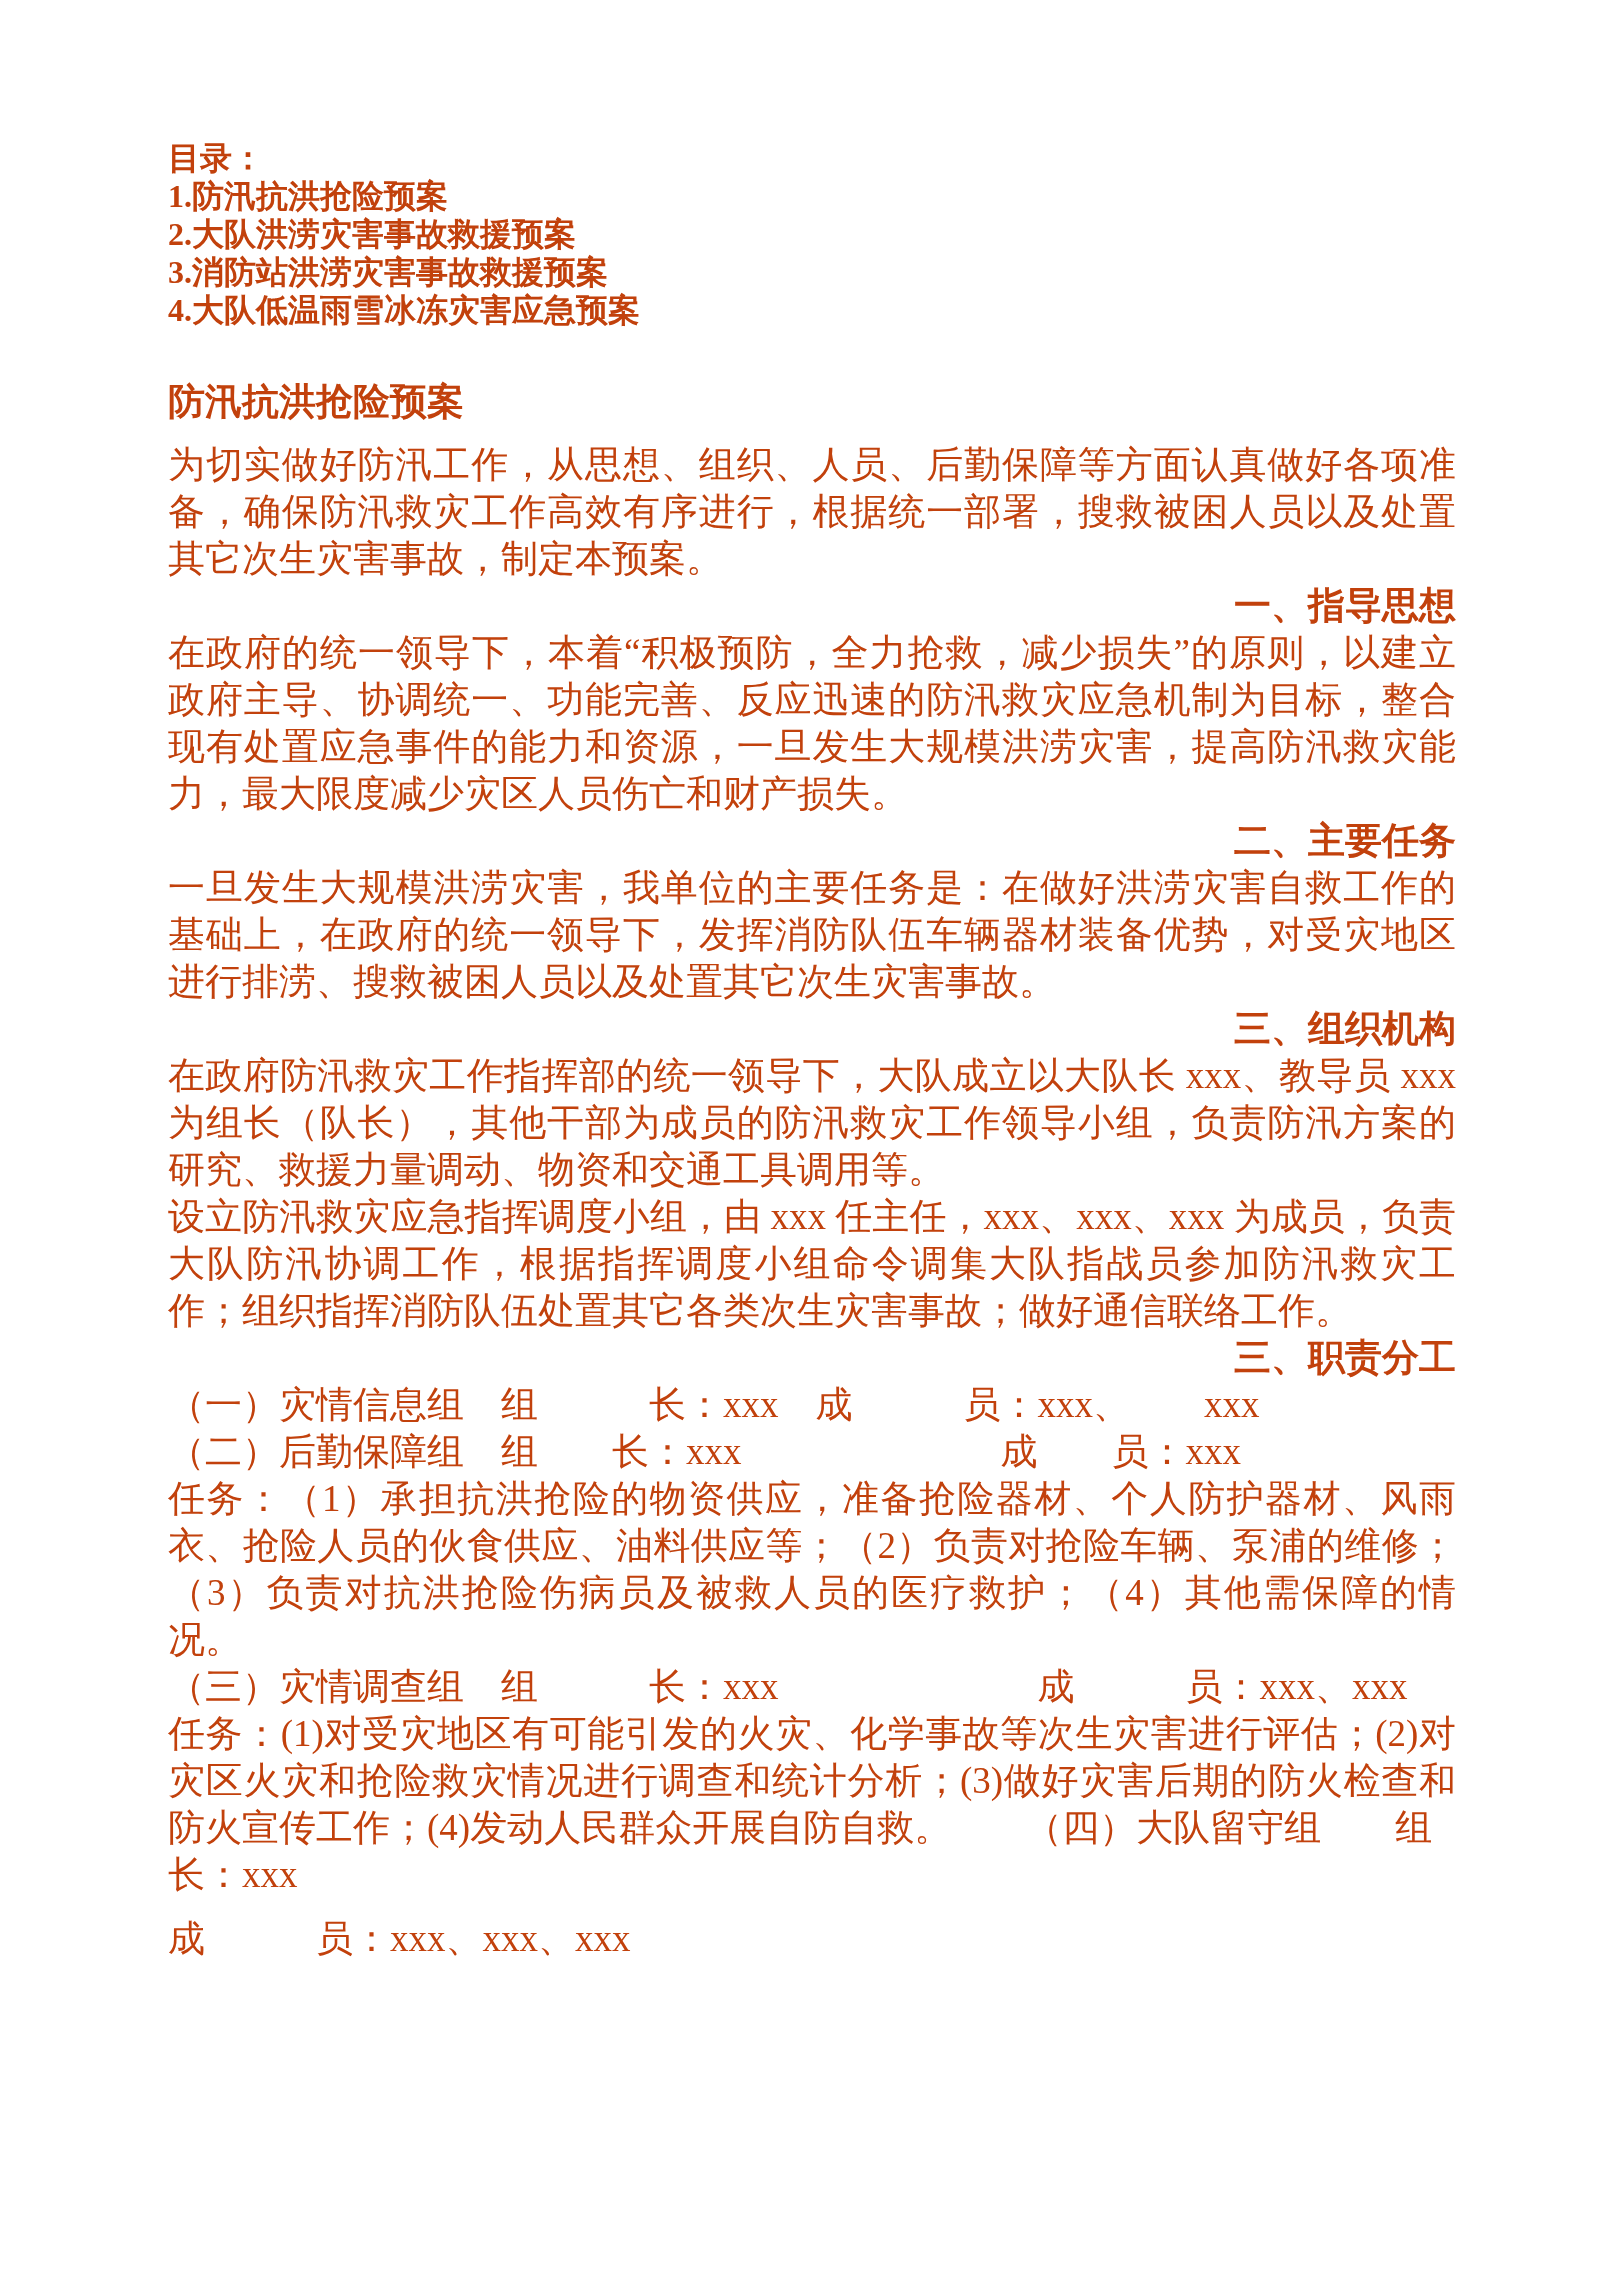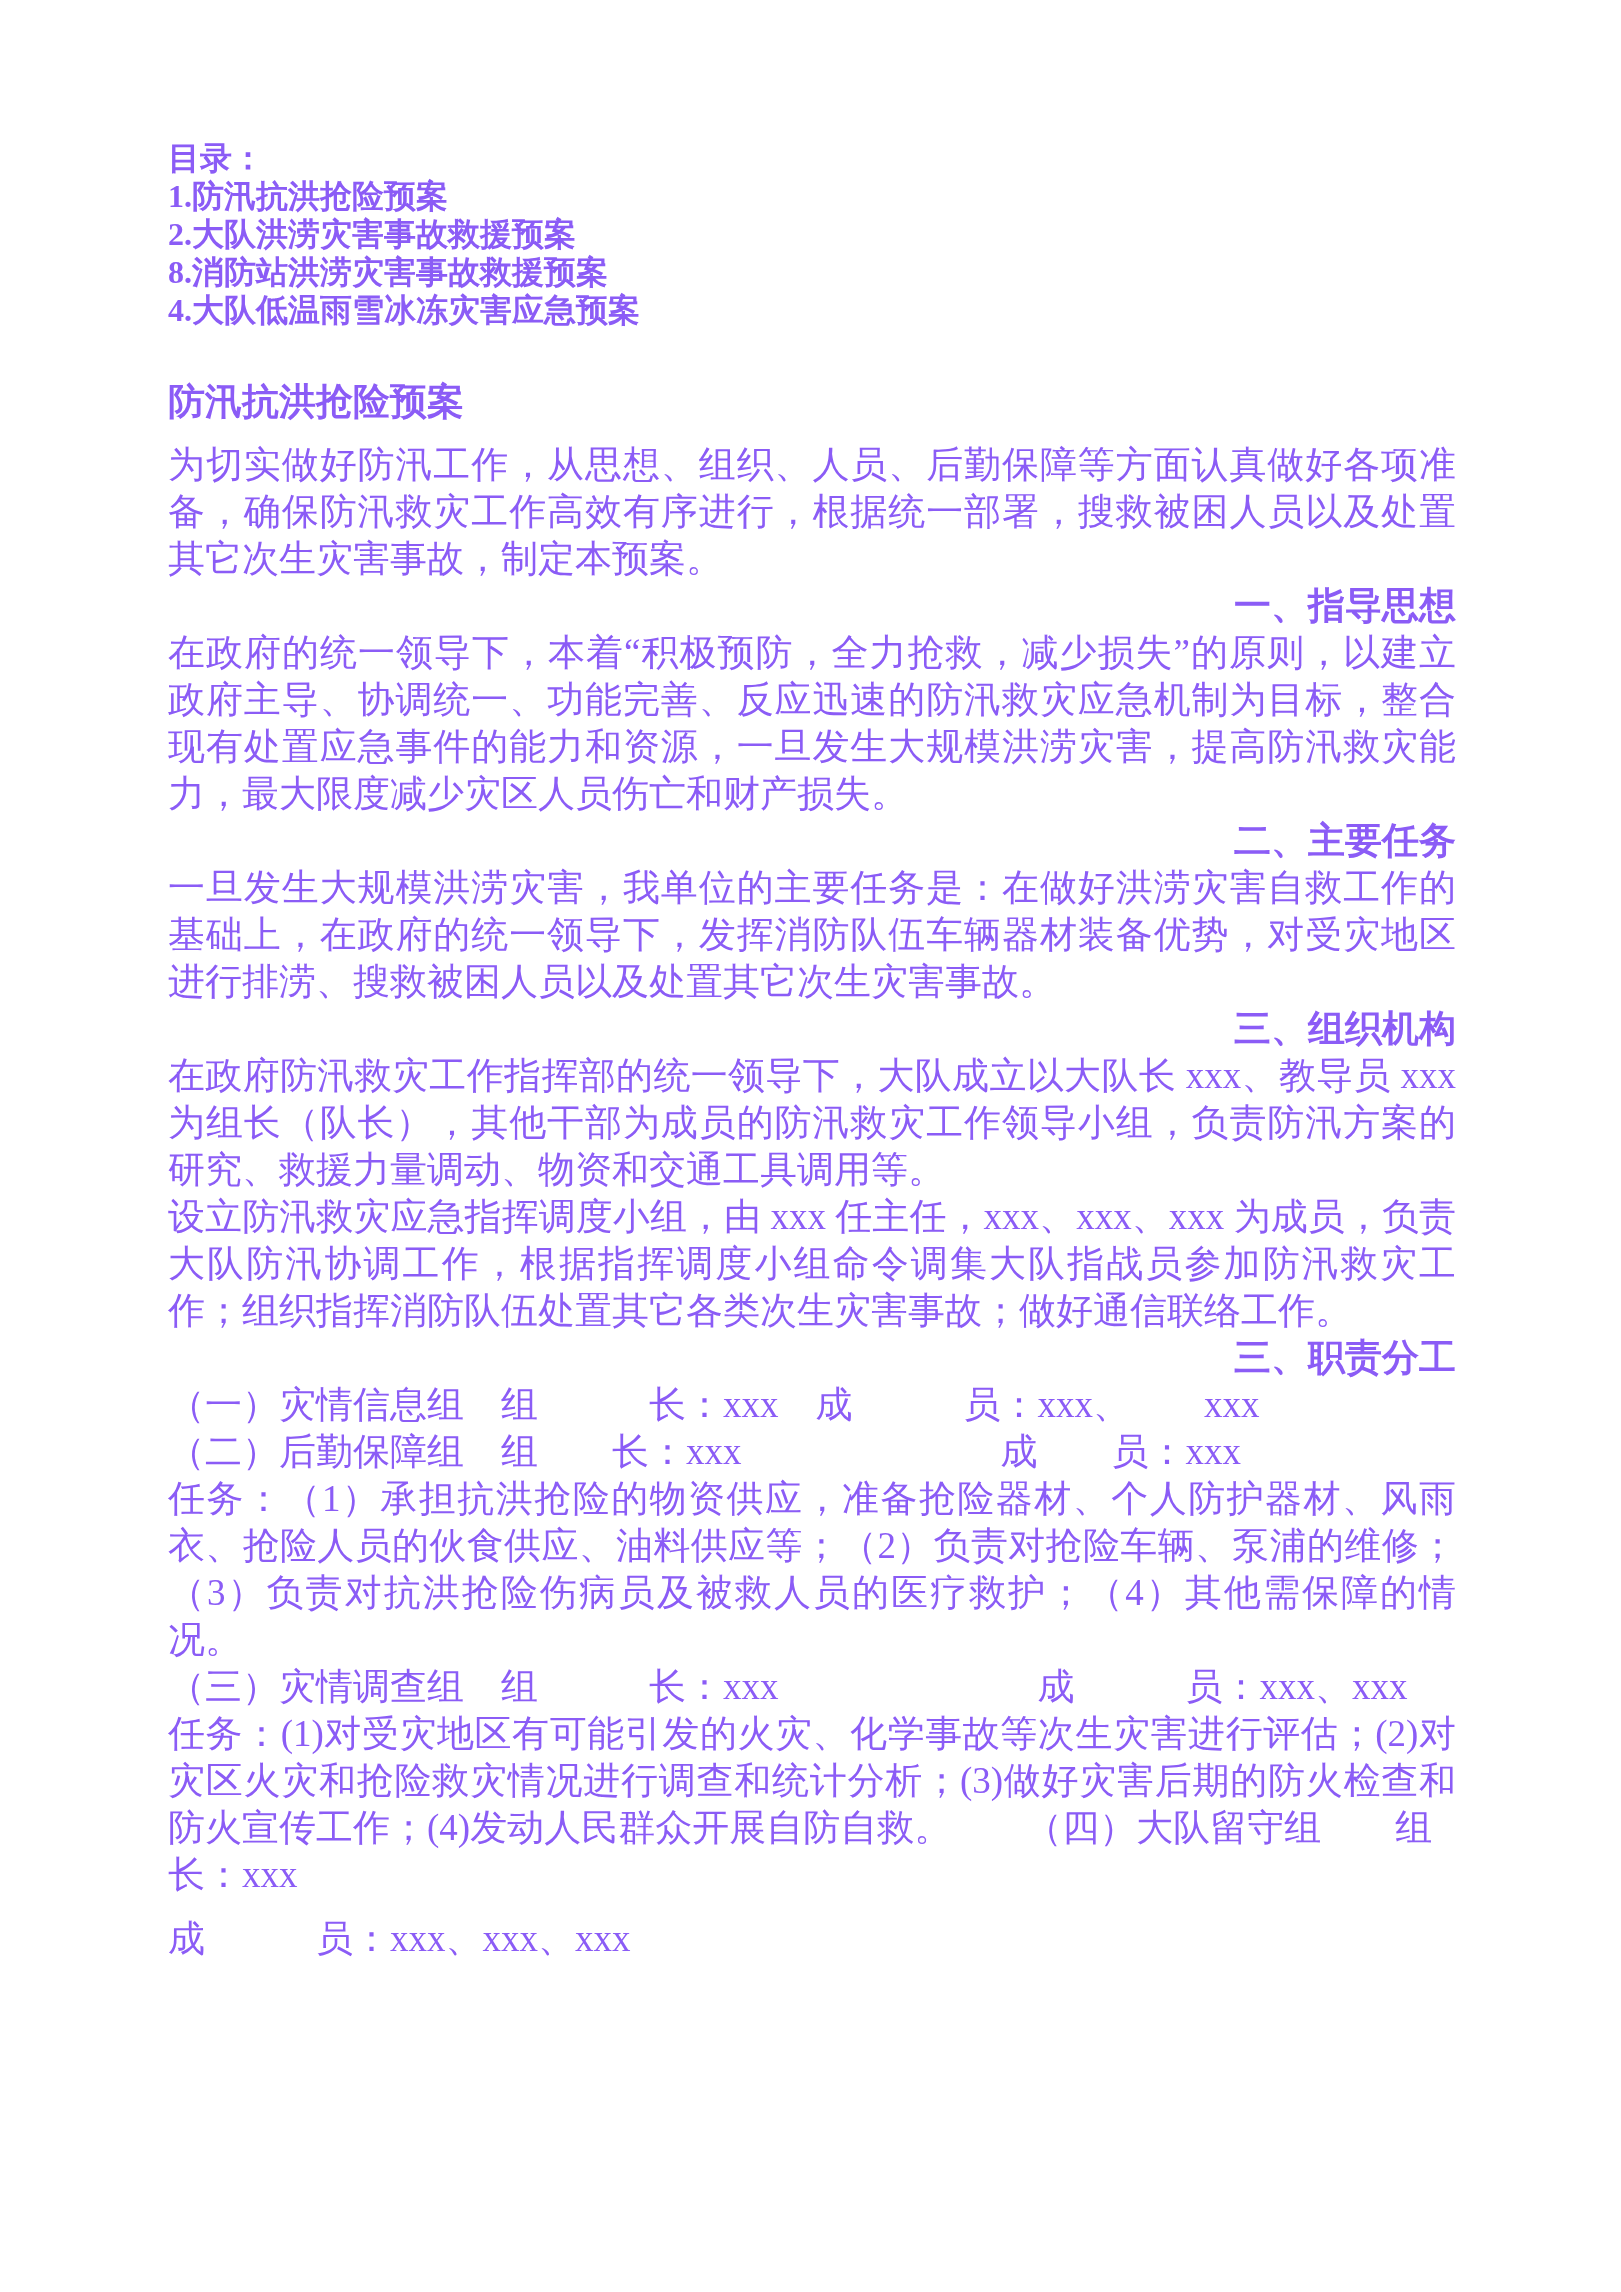--- a/index.html
+++ b/index.html
@@ -8,21 +8,21 @@
     background: #ffffff;
   }
   .page {
     position: relative;
     width: 1621px;
     height: 2293px;
     box-sizing: border-box;
     background: #ffffff;
     padding: 139px 165px 0 168px;
     font-family: "Liberation Serif", "DejaVu Serif", serif;
-    color: #8b5cf6;
+    color: #c2410c;
     overflow: hidden;
   }
   .toc p {
     margin: 0;
     font-size: 32px;
     line-height: 38px;
     font-weight: 700;
   }
   .doc-title {
     margin: 49px 0 15.7px 0;
@@ -47,21 +47,21 @@
 </style>
 </head>
 <body>
 
 <div class="page">
 
   <div class="toc">
     <p>目录：</p>
     <p>1.防汛抗洪抢险预案</p>
     <p>2.大队洪涝灾害事故救援预案</p>
-    <p>8.消防站洪涝灾害事故救援预案</p>
+    <p>3.消防站洪涝灾害事故救援预案</p>
     <p>4.大队低温雨雪冰冻灾害应急预案</p>
   </div>
 
   <h1 class="doc-title">防汛抗洪抢险预案</h1>
 
   <div class="body">
     <p class="para">为切实做好防汛工作，从思想、组织、人员、后勤保障等方面认真做好各项准备，确保防汛救灾工作高效有序进行，根据统一部署，搜救被困人员以及处置其它次生灾害事故，制定本预案。</p>
     <p class="heading">一、指导思想</p>
     <p class="para">在政府的统一领导下，本着“积极预防，全力抢救，减少损失”的原则，以建立政府主导、协调统一、功能完善、反应迅速的防汛救灾应急机制为目标，整合现有处置应急事件的能力和资源，一旦发生大规模洪涝灾害，提高防汛救灾能力，最大限度减少灾区人员伤亡和财产损失。</p>
     <p class="heading">二、主要任务</p>

